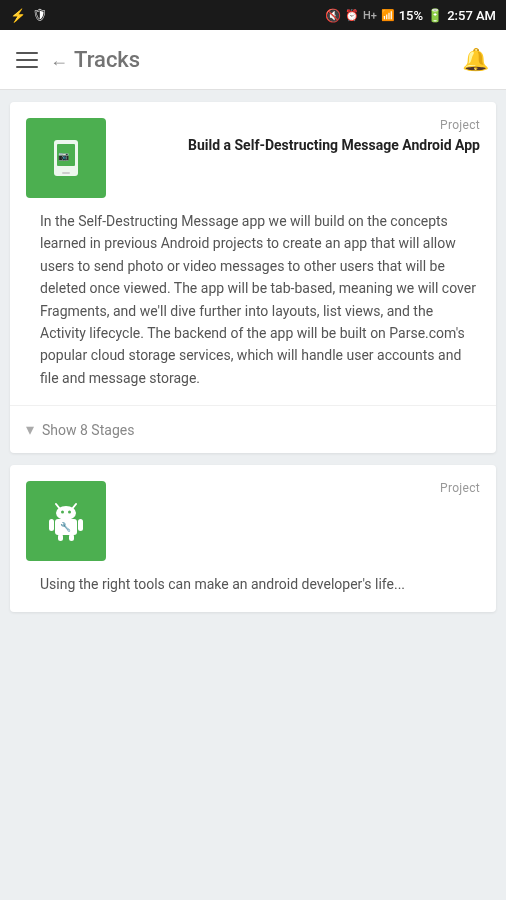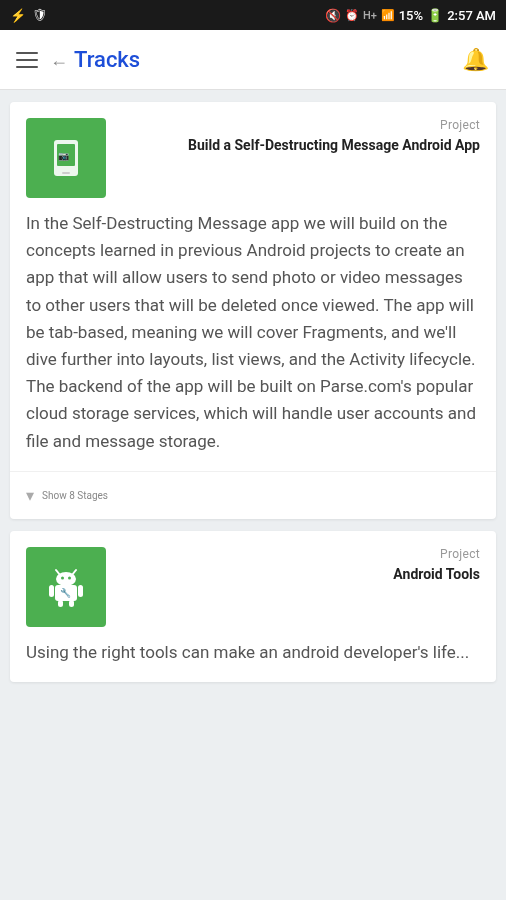--- a/index.html
+++ b/index.html
@@ -84,21 +84,21 @@
     }
 
     .back-arrow {
       font-size: 18px;
       color: #888;
     }
 
     .nav-title {
       font-size: 22px;
       font-weight: 500;
-      color: #1d4ed8;
+      color: #737373;
       margin-left: 2px;
     }
 
     .nav-right {
       display: flex;
       align-items: center;
     }
 
     .bell-icon {
       font-size: 22px;
@@ -162,42 +162,43 @@
 
     .project-title {
       font-size: 14px;
       font-weight: 700;
       color: #222;
       line-height: 1.3;
     }
 
     .project-description {
       margin-top: 12px;
-      font-size: 17px;
+      font-size: 14px;
       color: #555;
       line-height: 1.6;
+      margin-left: 14px;
     }
 
     
     .card-footer {
       border-top: 1px solid #f0f0f0;
       padding: 14px 16px;
       display: flex;
       align-items: center;
       gap: 8px;
       cursor: pointer;
     }
 
     .chevron-down {
       color: #aaa;
       font-size: 16px;
     }
 
     .show-stages-text {
-      font-size: 10px;
+      font-size: 14px;
       color: #888;
     }
 
     
     .android-icon-wrapper {
       width: 80px;
       height: 80px;
       border-radius: 4px;
       background: #4caf50;
       flex-shrink: 0;
@@ -292,20 +293,19 @@
             <rect x="34" y="20" width="5" height="12" rx="2.5" fill="white"></rect>
 
             <rect x="14" y="35" width="5" height="7" rx="2.5" fill="white"></rect>
             <rect x="25" y="35" width="5" height="7" rx="2.5" fill="white"></rect>
 
             <text x="16" y="31" font-size="9" fill="#4caf50">🔧</text>
           </svg>
         </div>
         <div class="project-info">
           <div class="project-label">Project</div>
-          <div class="project-title">Android Tools</div>
         </div>
       </div>
       <div class="project-description">Using the right tools can make an android developer's life...</div>
     </div>
   </div>
 
 </div>
 
 </body></html>

